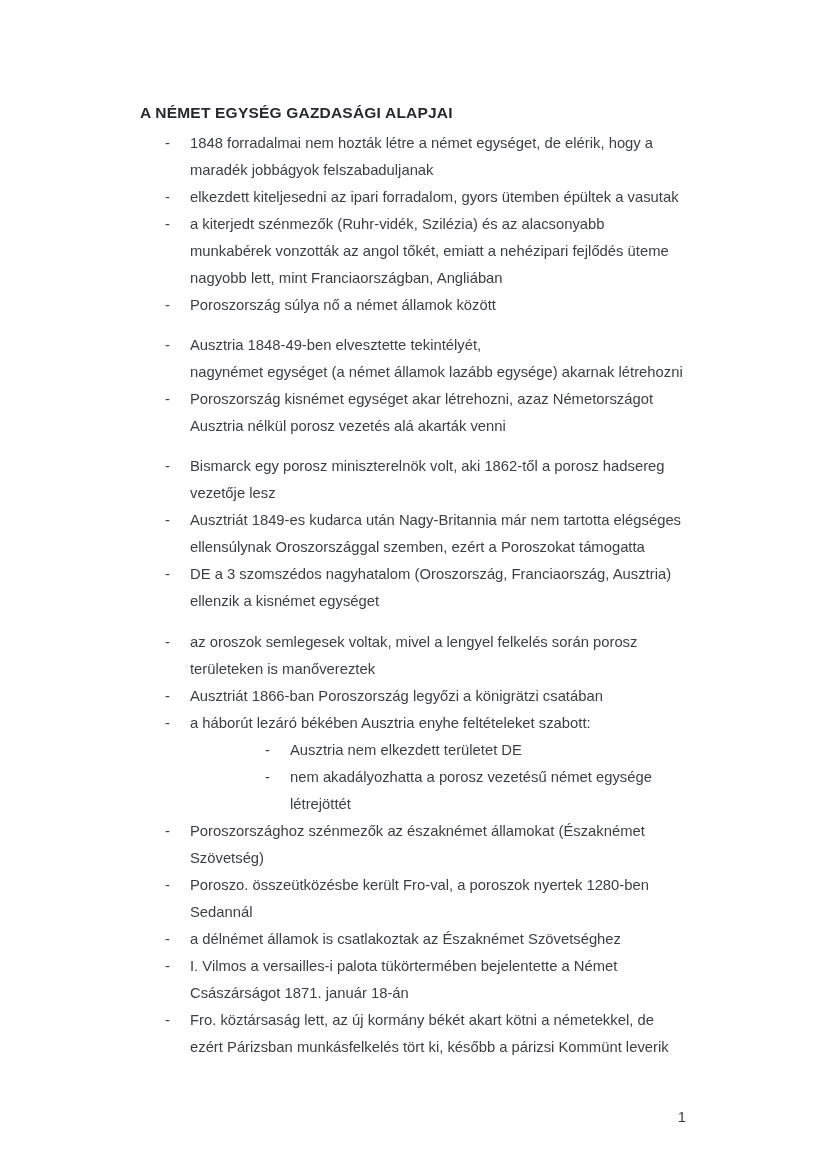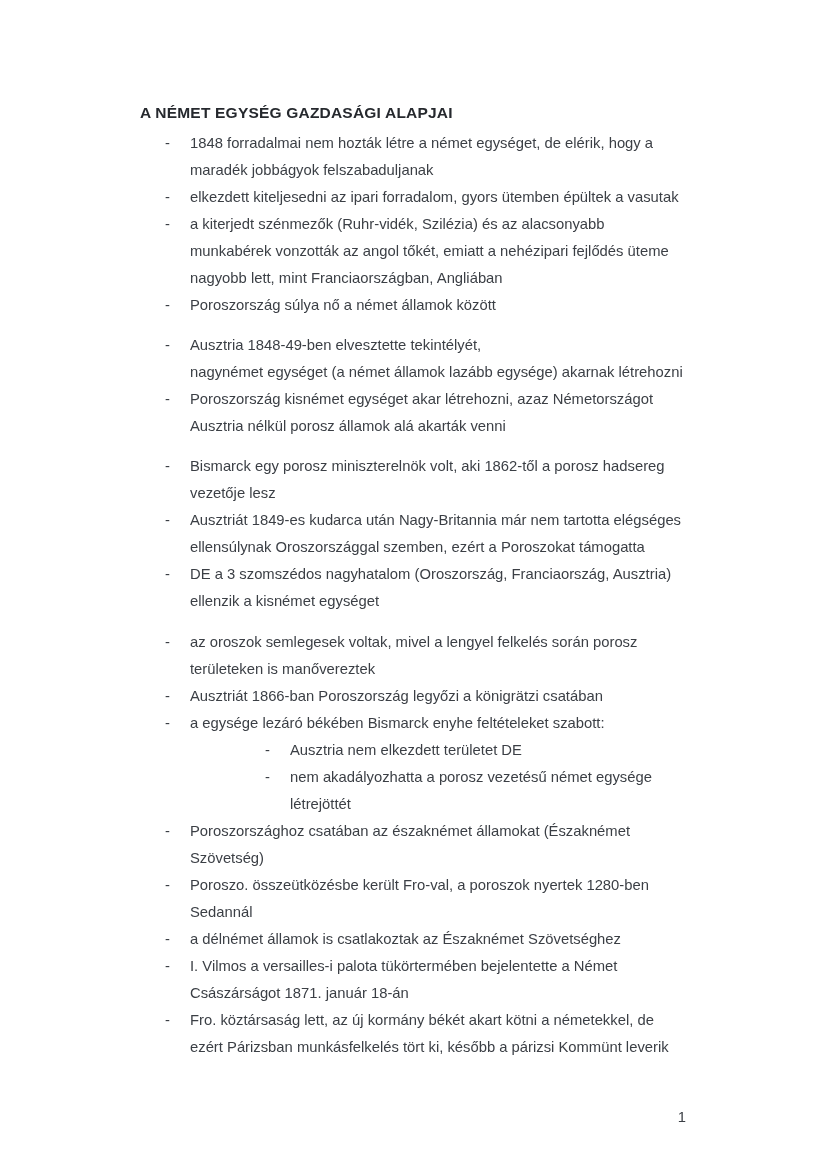--- a/index.html
+++ b/index.html
@@ -81,21 +81,21 @@
   </div>
 
   <div class="section">
     <div class="li l1">
       <span class="dash">-</span>
       <div class="txt">Ausztria 1848-49-ben elvesztette tekintélyét,
 nagynémet egységet (a német államok lazább egysége) akarnak létrehozni</div>
     </div>
     <div class="li l1">
       <span class="dash">-</span>
-      <div class="txt">Poroszország kisnémet egységet akar létrehozni, azaz Németországot Ausztria nélkül porosz államok alá akarták venni</div>
+      <div class="txt">Poroszország kisnémet egységet akar létrehozni, azaz Németországot Ausztria nélkül porosz vezetés alá akarták venni</div>
     </div>
   </div>
 
   <div class="section">
     <div class="li l1">
       <span class="dash">-</span>
       <div class="txt">Bismarck egy porosz miniszterelnök volt, aki 1862-től a porosz hadsereg vezetője lesz</div>
     </div>
     <div class="li l1">
       <span class="dash">-</span>
@@ -111,33 +111,33 @@
     <div class="li l1">
       <span class="dash">-</span>
       <div class="txt">az oroszok semlegesek voltak, mivel a lengyel felkelés során porosz területeken is manővereztek</div>
     </div>
     <div class="li l1">
       <span class="dash">-</span>
       <div class="txt">Ausztriát 1866-ban Poroszország legyőzi a königrätzi csatában</div>
     </div>
     <div class="li l1">
       <span class="dash">-</span>
-      <div class="txt">a egysége lezáró békében Bismarck enyhe feltételeket szabott:</div>
+      <div class="txt">a háborút lezáró békében Ausztria enyhe feltételeket szabott:</div>
     </div>
     <div class="li l2">
       <span class="dash">-</span>
       <div class="txt">Ausztria nem elkezdett területet DE</div>
     </div>
     <div class="li l2">
       <span class="dash">-</span>
       <div class="txt">nem akadályozhatta a porosz vezetésű német egysége létrejöttét</div>
     </div>
     <div class="li l1">
       <span class="dash">-</span>
-      <div class="txt">Poroszországhoz csatában az északnémet államokat (Északnémet Szövetség)</div>
+      <div class="txt">Poroszországhoz szénmezők az északnémet államokat (Északnémet Szövetség)</div>
     </div>
     <div class="li l1">
       <span class="dash">-</span>
       <div class="txt">Poroszo. összeütközésbe került Fro-val, a poroszok nyertek 1280-ben Sedannál</div>
     </div>
     <div class="li l1">
       <span class="dash">-</span>
       <div class="txt">a délnémet államok is csatlakoztak az Északnémet Szövetséghez</div>
     </div>
     <div class="li l1">

